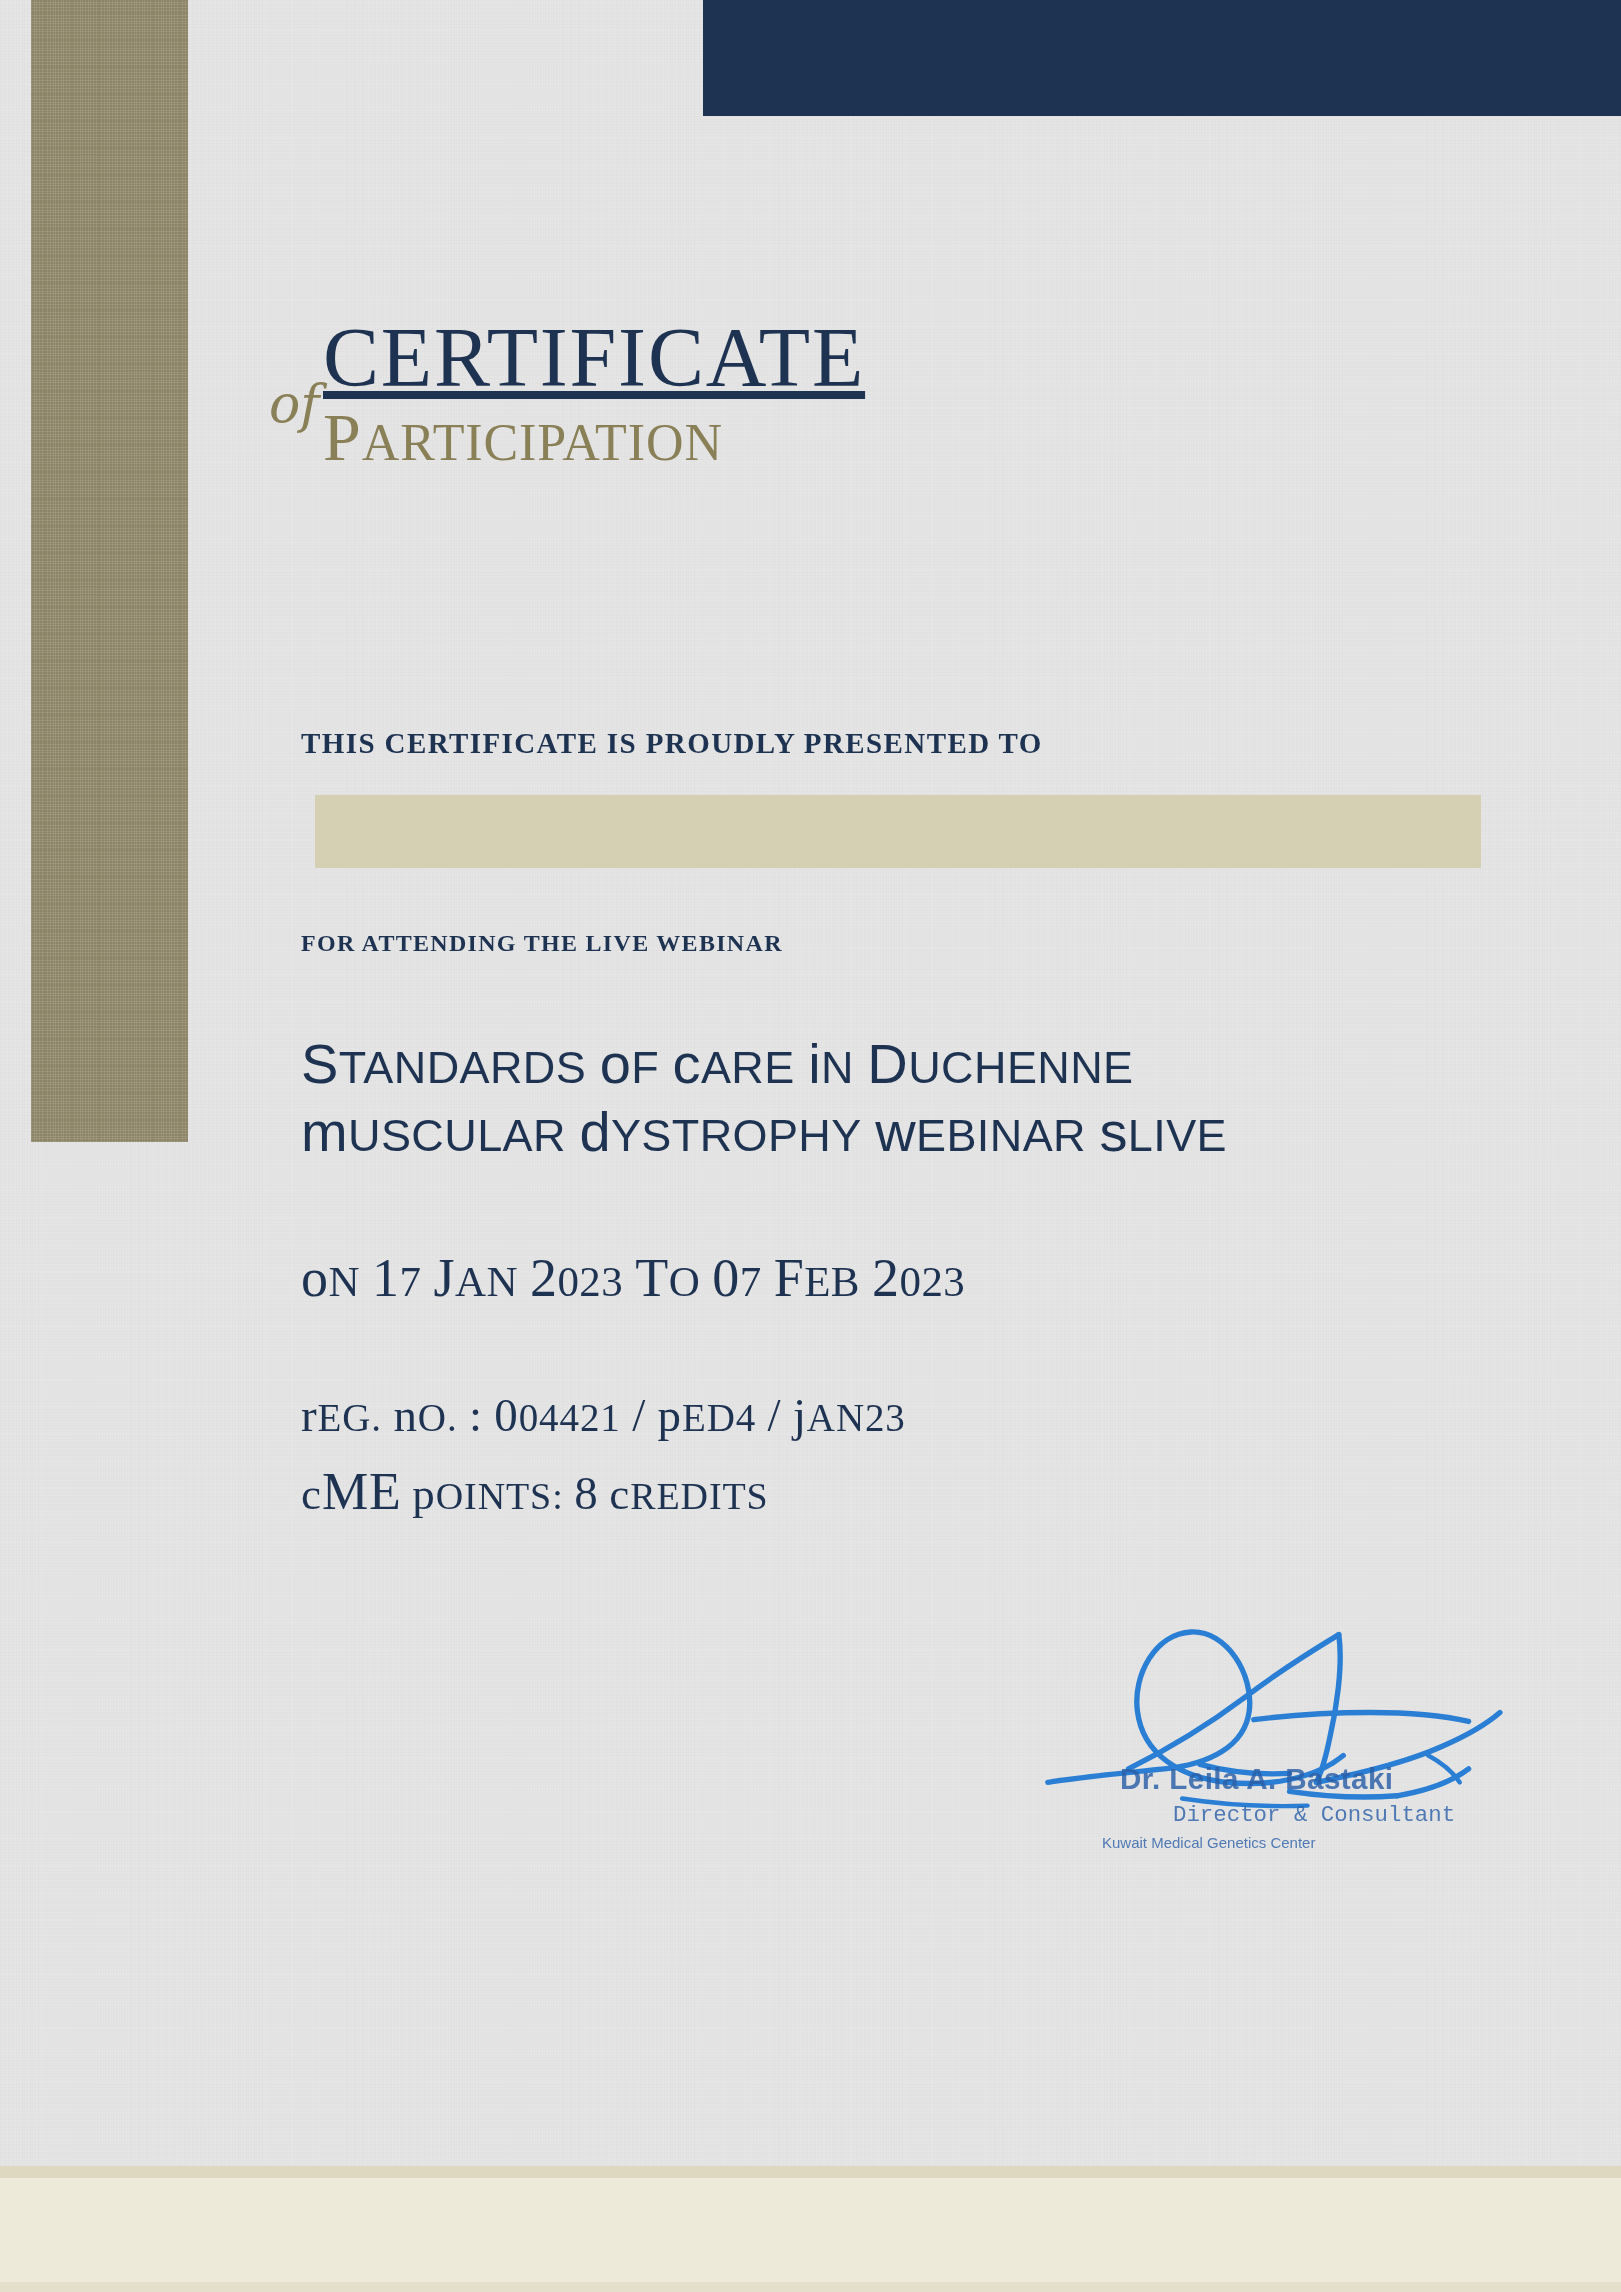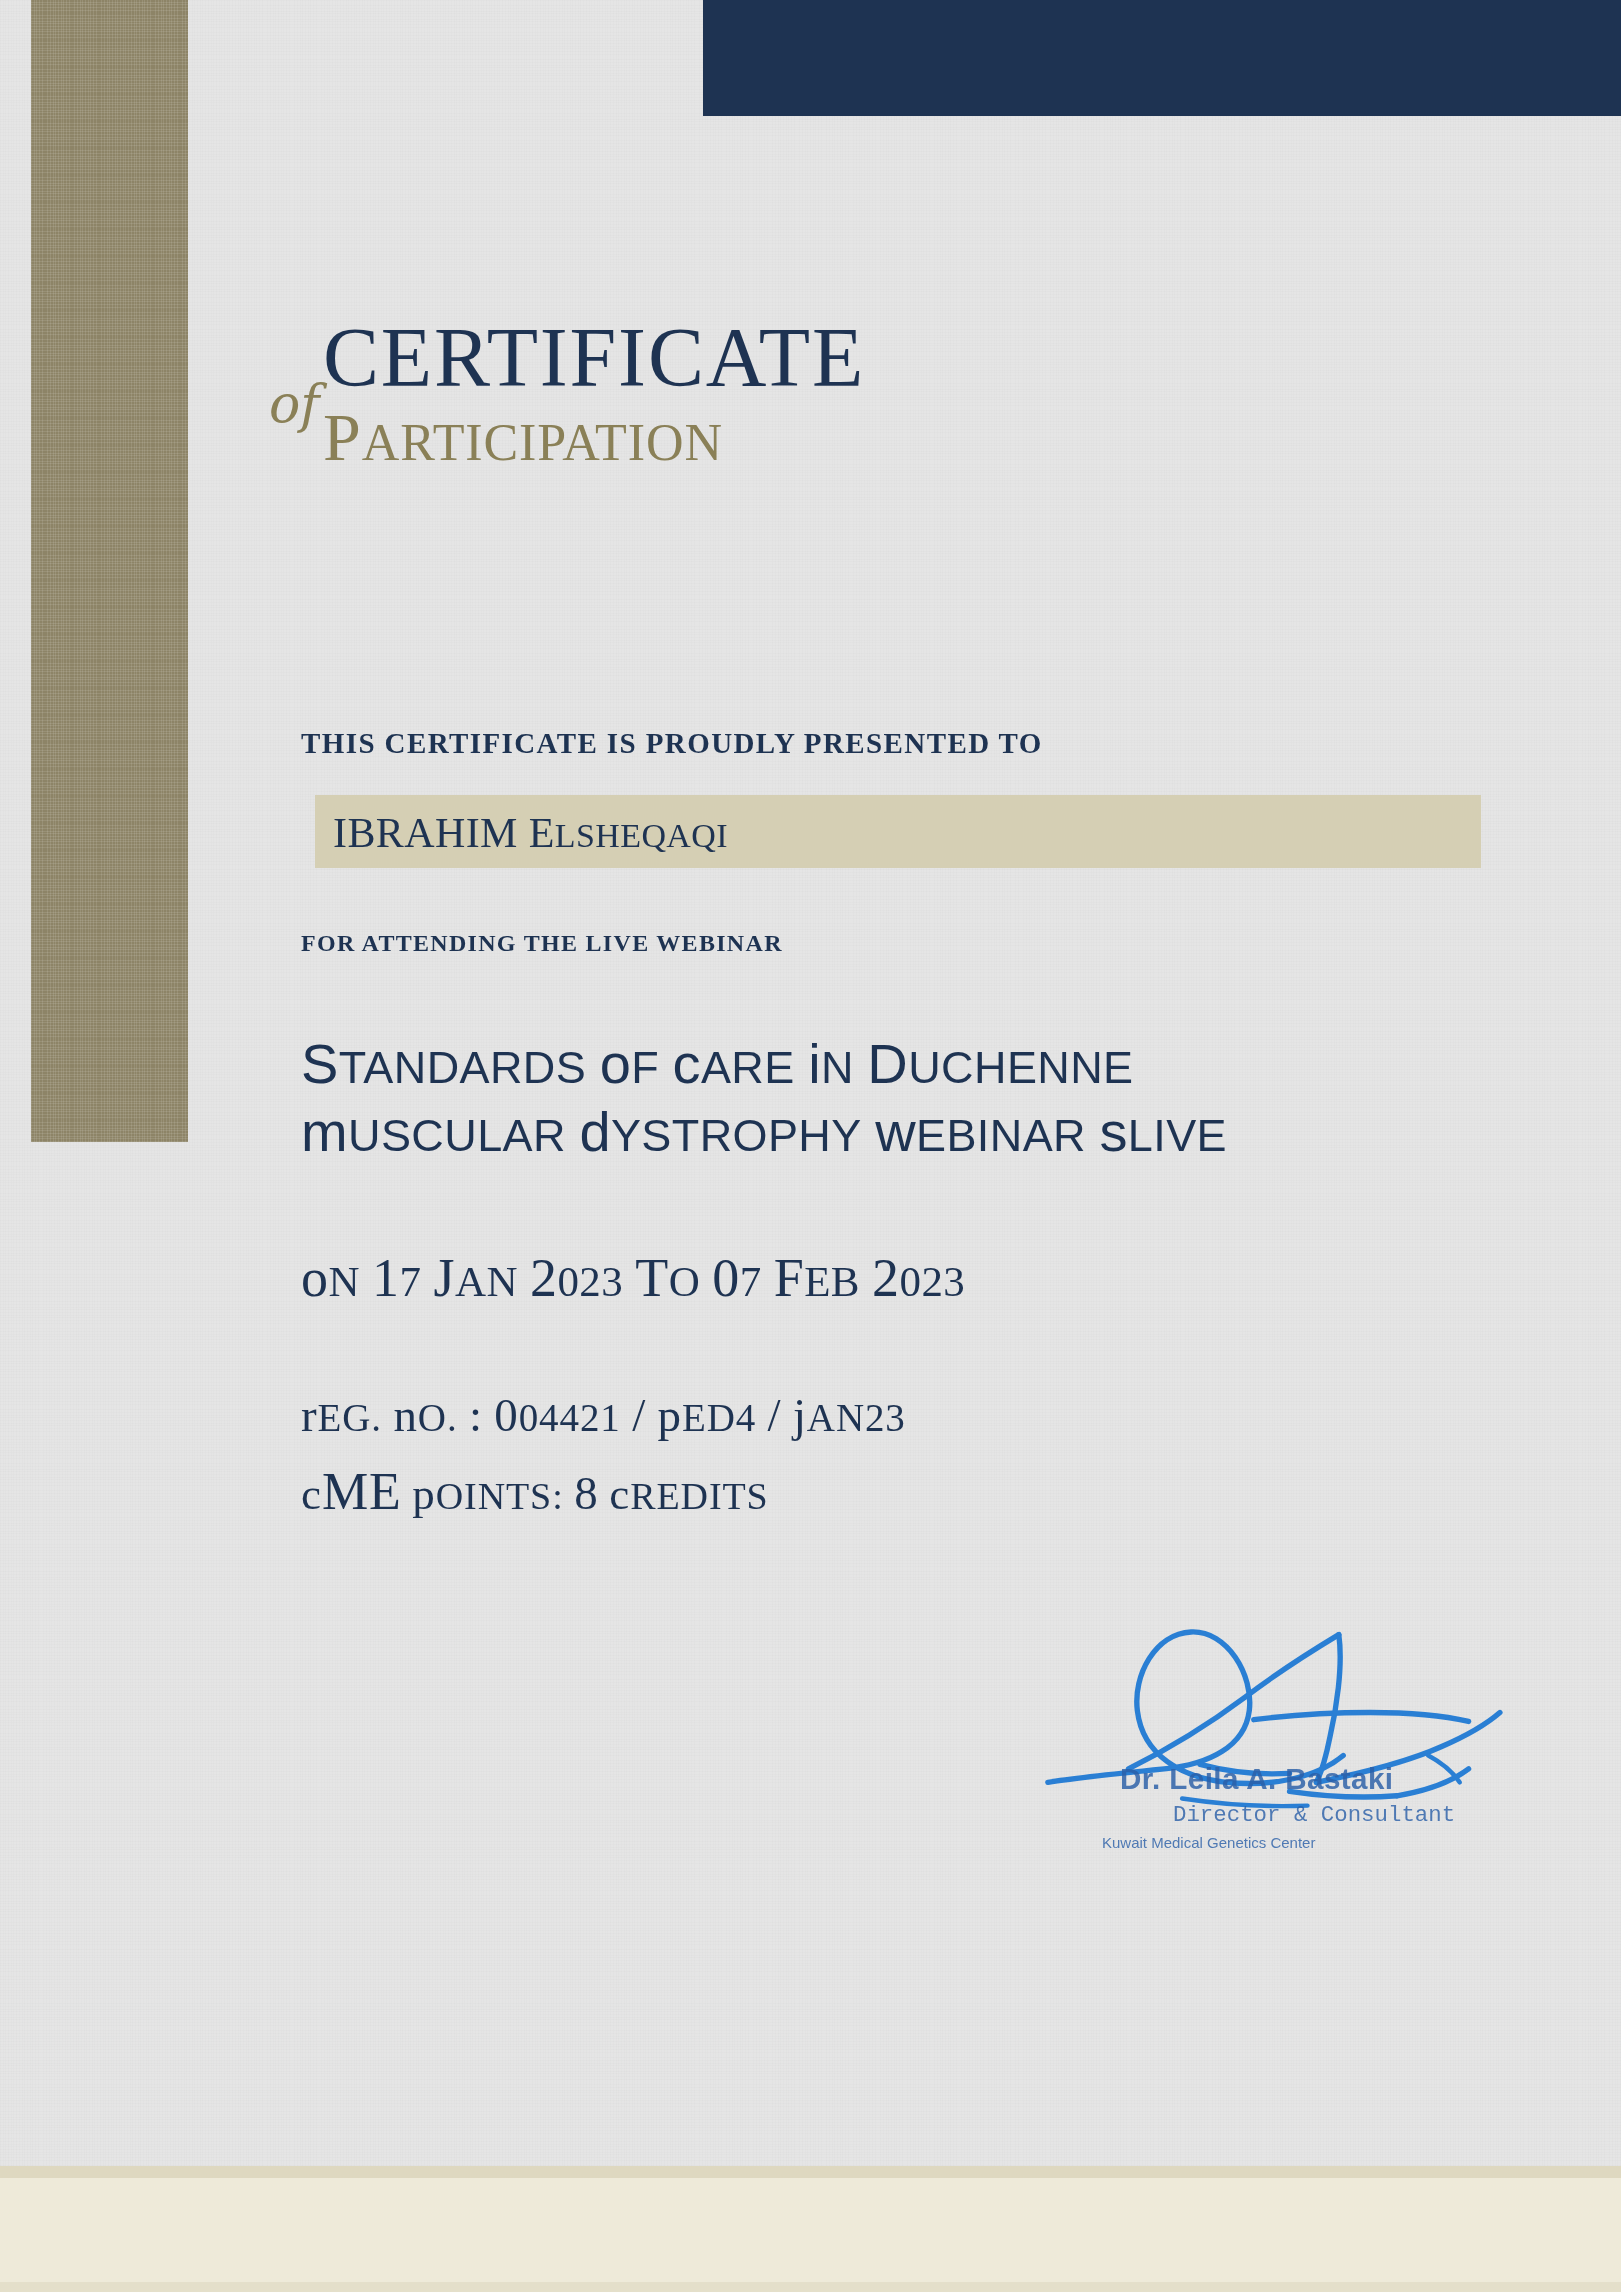--- a/index.html
+++ b/index.html
@@ -80,20 +80,21 @@
   }
   .title-main {
     font-family: "Liberation Serif", serif;
     font-size: 84px;
     letter-spacing: 1.8px;
     color: #1e3352;
     line-height: 0.95;
     font-weight: 400;
     margin: 0;
     padding-left: 54px;
+    text-decoration: underline;
   }
   .title-of {
     position: absolute;
     left: 0px;
     top: 56px;
     font-family: "DejaVu Serif", serif;
     font-style: italic;
     font-size: 52px;
     color: #8a8057;
   }
@@ -239,24 +240,20 @@
 
   <div class="title-block">
     <div class="title-of">of</div>
     <div class="title-main">CERTIFICATE</div>
     <div class="title-sub"><span style="font-size:68px">P</span><span style="font-size:52px">ARTICIPATION</span></div>
   </div>
 
   <div class="presented-to">THIS CERTIFICATE IS PROUDLY PRESENTED TO</div>
 
   <div class="name-band"></div>
-  <div class="name-text">
-    <span>IBRAHIM</span>
-    <span class="small"><span style="font-size:42px">E</span><span style="font-size:34px">LSHEQAQI</span></span>
-  </div>
 
   <div class="for-attending">FOR ATTENDING THE LIVE WEBINAR</div>
 
   <div class="webinar-title">
     <div><span style="font-size:56px">S</span><span style="font-size:45px">TANDARDS</span> <span style="font-size:56px">o</span><span style="font-size:45px">F</span> <span style="font-size:56px">c</span><span style="font-size:45px">ARE</span> <span style="font-size:56px">i</span><span style="font-size:45px">N</span> <span style="font-size:56px">D</span><span style="font-size:45px">UCHENNE</span></div>
     <div><span style="font-size:56px">m</span><span style="font-size:45px">USCULAR</span> <span style="font-size:56px">d</span><span style="font-size:45px">YSTROPHY</span> <span style="font-size:56px">w</span><span style="font-size:45px">EBINAR</span> <span style="font-size:56px">s</span><span style="font-size:45px">LIVE</span></div>
   </div>
 
   <div class="date-line"><span style="font-size:54px">o</span><span style="font-size:43px">N</span> <span style="font-size:54px">1</span><span style="font-size:43px">7</span> <span style="font-size:54px">J</span><span style="font-size:43px">AN</span> <span style="font-size:54px">2</span><span style="font-size:43px">023</span> <span style="font-size:54px">T</span><span style="font-size:43px">O</span> <span style="font-size:54px">0</span><span style="font-size:43px">7</span> <span style="font-size:54px">F</span><span style="font-size:43px">EB</span> <span style="font-size:54px">2</span><span style="font-size:43px">023</span></div>
 

